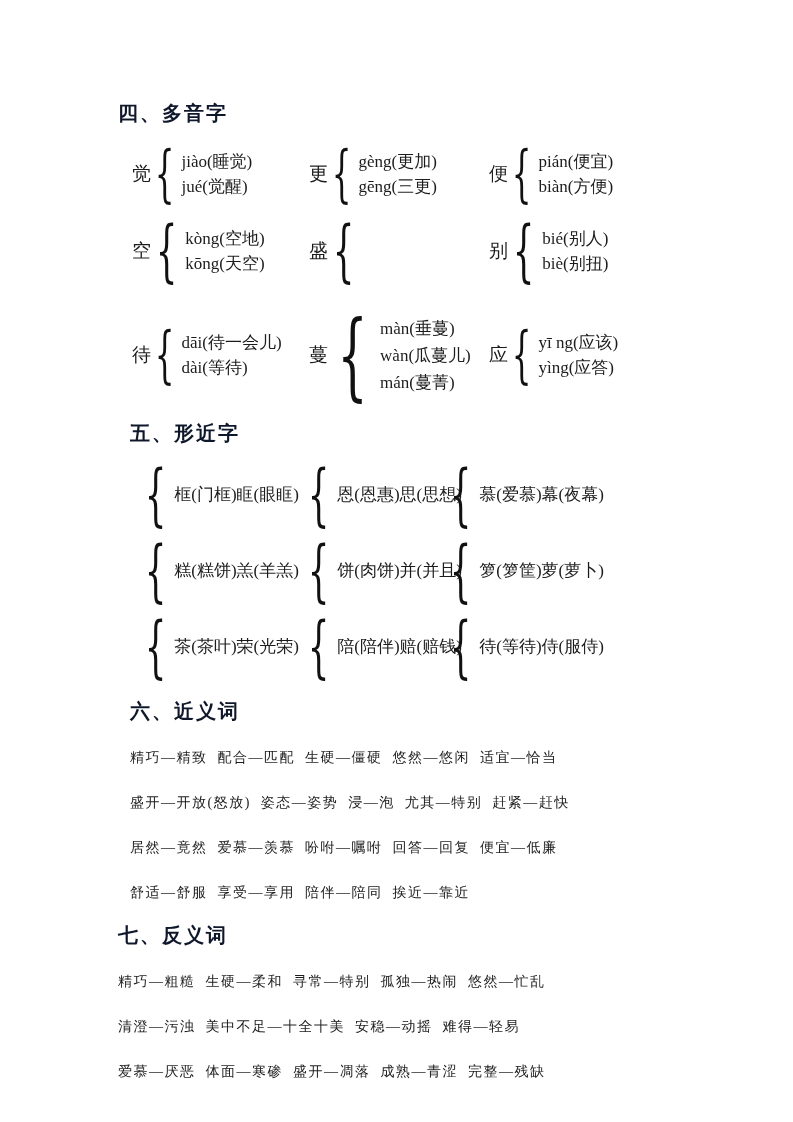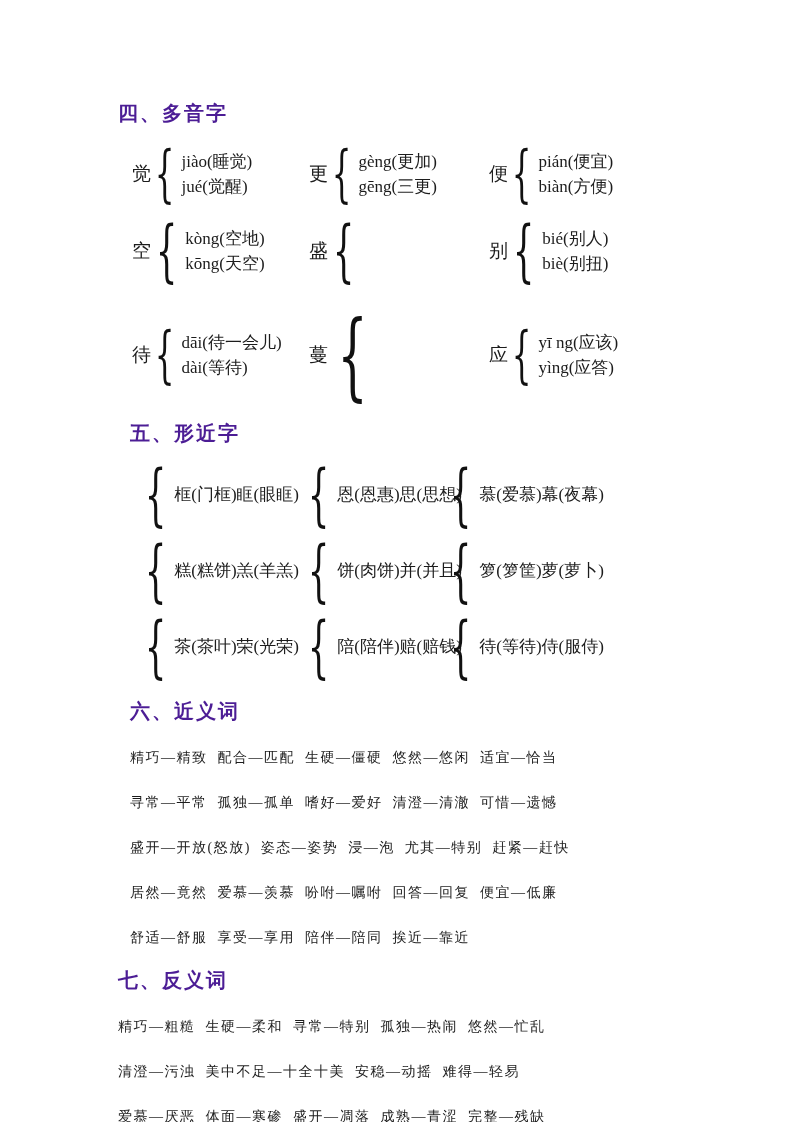--- a/index.html
+++ b/index.html
@@ -10,21 +10,21 @@
     background:#ffffff;
     color:#1c1c1c;
     font-family:"Liberation Serif","DejaVu Serif",serif;
     padding:101px 100px 0 118px;
     overflow:hidden;
   }
   .heading {
     font-family:"Liberation Sans","DejaVu Sans",sans-serif;
     font-size:20px;
     font-weight:bold;
-    color:#4c1d95;
+    color:#0f172a;
     letter-spacing:2px;
     line-height:24px;
   }
   
   .poly-block { margin:18px 0 0 14px; }
   .poly-row { display:flex; align-items:center; }
   .poly-row .poly:nth-child(1) { width:177px; }
   .poly-row .poly:nth-child(2) { width:180px; }
   .mb12 { margin-bottom:12px; }
   .mb22 { margin-bottom:22px; }
@@ -127,20 +127,25 @@
           <span class="pchar">待</span>
           <span class="brace b2">{</span>
           <span class="readings">
             <span class="reading">dāi(待一会儿)</span>
             <span class="reading">dài(等待)</span>
           </span>
         </div>
         <div class="poly">
           <span class="pchar">蔓</span>
           <span class="brace b3">{</span>
+          <span class="readings readings3">
+            <span class="reading">màn(垂蔓)</span>
+            <span class="reading">wàn(瓜蔓儿)</span>
+            <span class="reading">mán(蔓菁)</span>
+          </span>
         </div>
         <div class="poly">
           <span class="pchar">应</span>
           <span class="brace b2">{</span>
           <span class="readings">
             <span class="reading">yī ng(应该)</span>
             <span class="reading">yìng(应答)</span>
           </span>
         </div>
       </div>
@@ -224,21 +229,20 @@
         </div>
       </div>
 
     </div>
   </section>
 
   <section class="sec-gap">
     <h2 class="heading">六、近义词</h2>
     <div class="word-lines">
       <div class="word-line">精巧—精致 配合—匹配 生硬—僵硬 悠然—悠闲 适宜—恰当</div>
-      <div class="word-line">寻常—平常 孤独—孤单 嗜好—爱好 清澄—清澈 可惜—遗憾</div>
       <div class="word-line">盛开—开放(怒放) 姿态—姿势 浸—泡 尤其—特别 赶紧—赶快</div>
       <div class="word-line">居然—竟然 爱慕—羡慕 吩咐—嘱咐 回答—回复 便宜—低廉</div>
       <div class="word-line">舒适—舒服 享受—享用 陪伴—陪同 挨近—靠近</div>
     </div>
   </section>
 
   <section>
     <h2 class="heading">七、反义词</h2>
     <div class="word-lines">
       <div class="word-line">精巧—粗糙 生硬—柔和 寻常—特别 孤独—热闹 悠然—忙乱</div>

